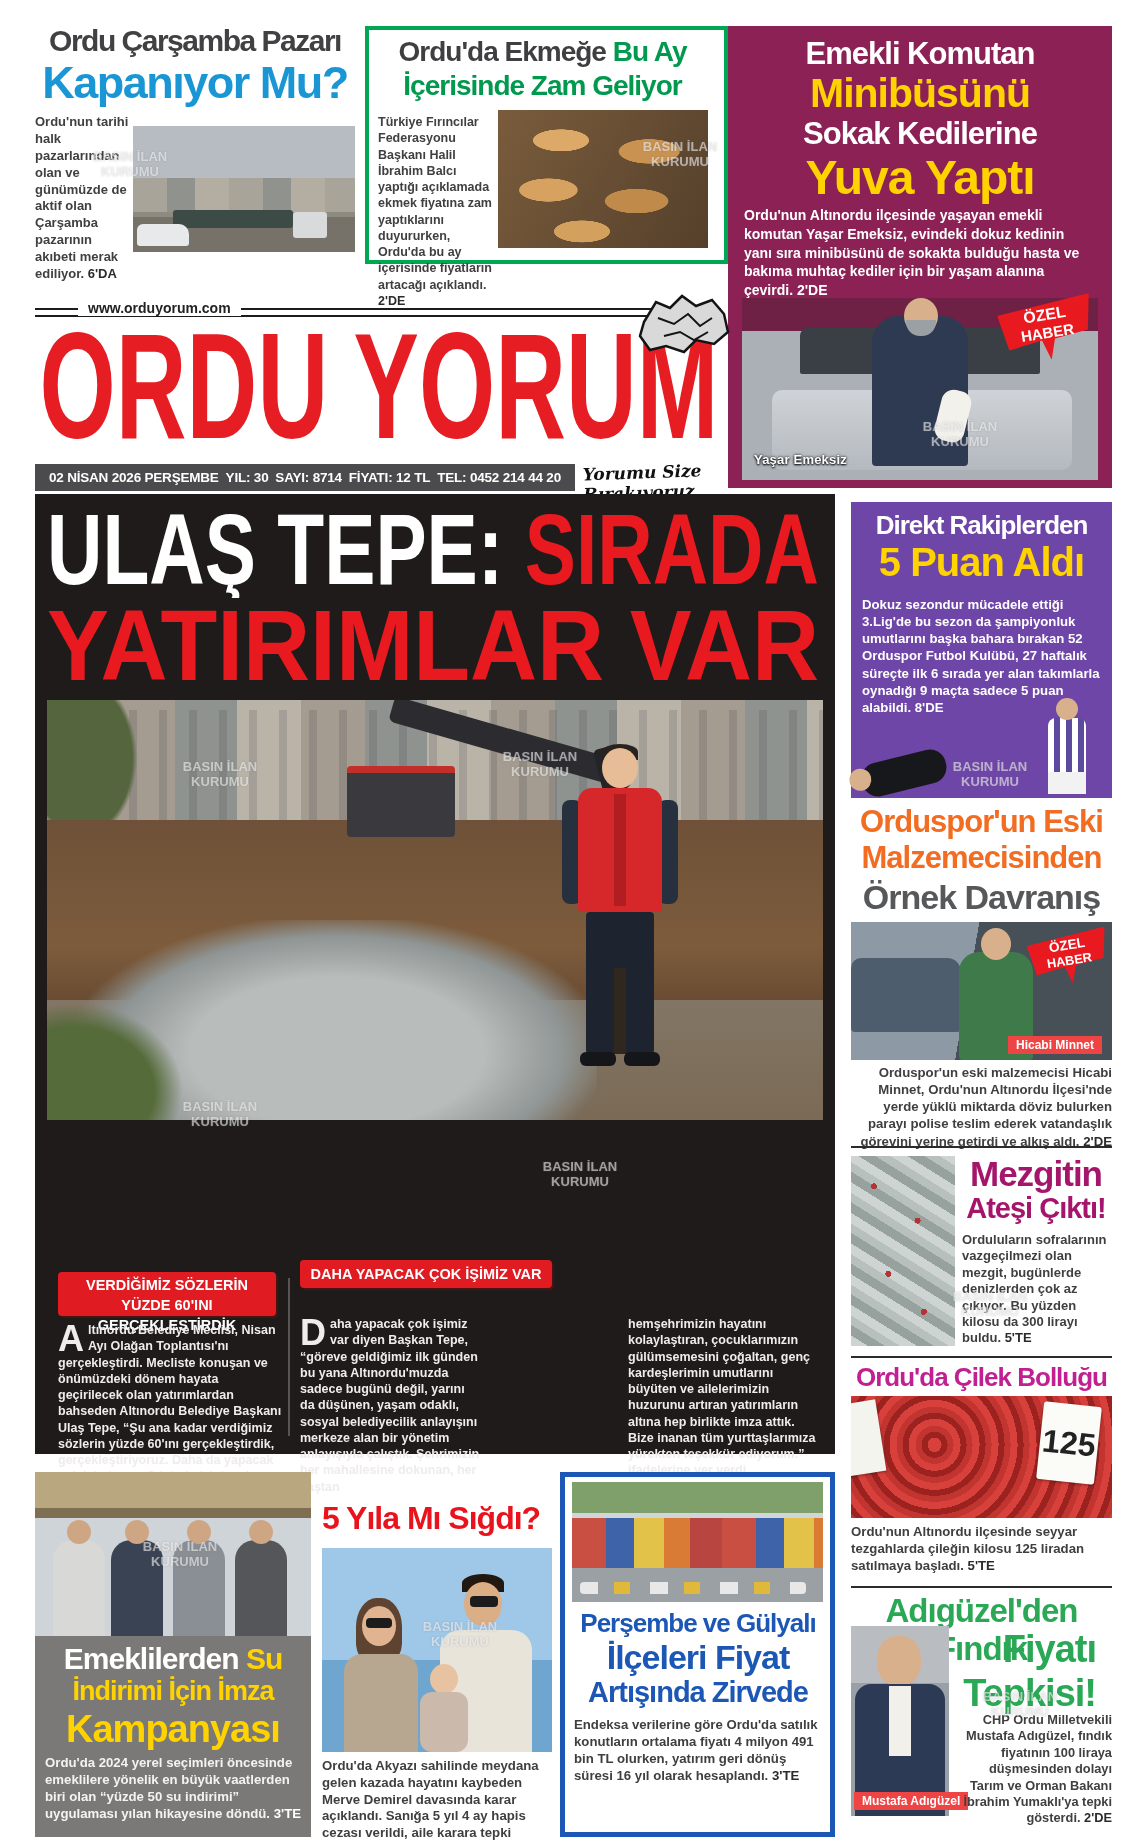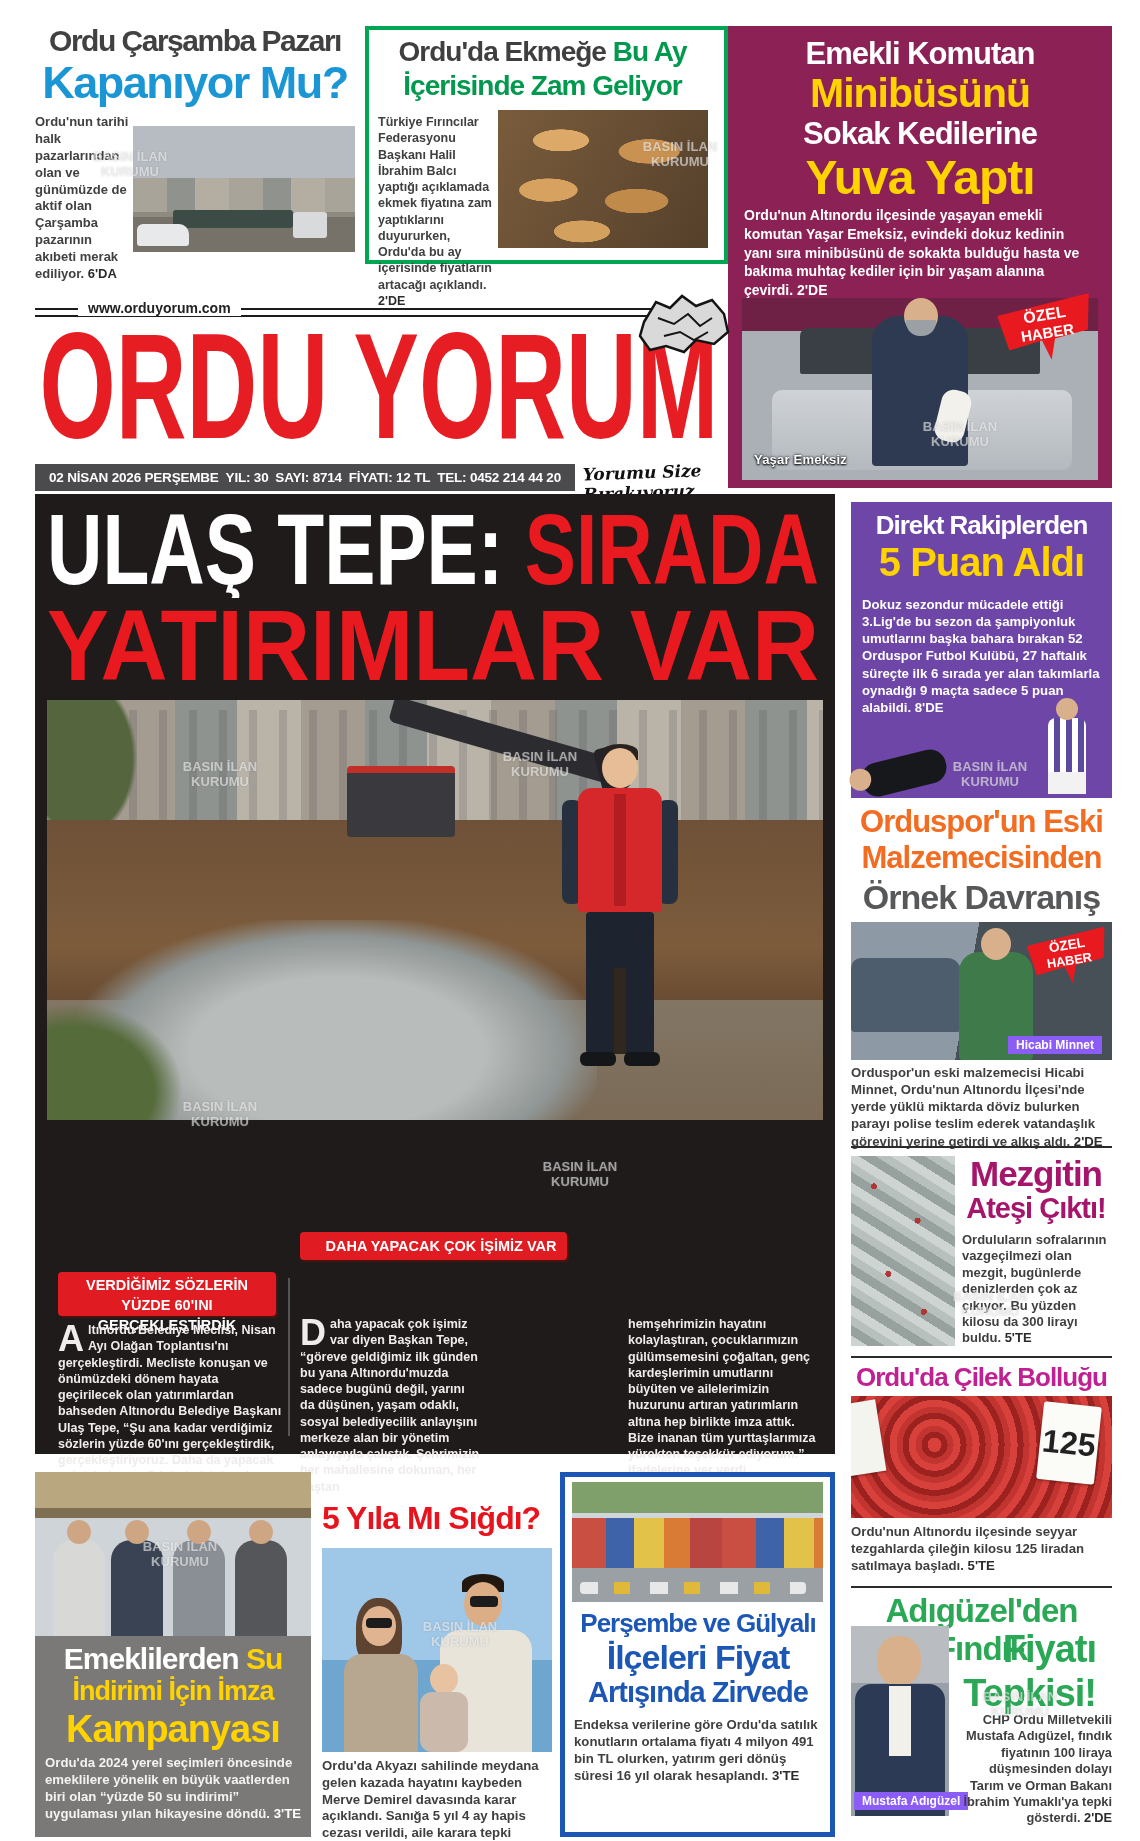--- a/index.html
+++ b/index.html
@@ -5,21 +5,21 @@
   html,body{margin:0;padding:0;background:#e9e9e9;}
   #page{position:relative;width:1140px;height:1841px;background:#ffffff;margin:0 auto;
         font-family:"Liberation Sans",sans-serif;overflow:hidden;}
   .abs{position:absolute;}
   .ctr{text-align:center;}
   
   .smallbody{font-size:13px;font-weight:700;color:#404042;line-height:1.3;}
   .ref{font-weight:800;color:#2b2b2b;}
   .caption{position:absolute;color:#fff;font-weight:800;font-size:13px;
            text-shadow:0 1px 2px #000,0 0 3px #000;letter-spacing:.2px;}
-  .caplabel{position:absolute;background:#8b5cf6;color:#fff;font-weight:800;font-size:12px;
+  .caplabel{position:absolute;background:#ef4444;color:#fff;font-weight:800;font-size:12px;
             padding:2px 8px;}
   
   .wm{position:absolute;width:120px;text-align:center;font-size:13px;font-weight:800;
       color:rgba(255,255,255,.55);text-shadow:0 0 2px rgba(110,110,110,.35);
       line-height:1.15;pointer-events:none;z-index:50;}
   
   .tl-t1{left:35px;top:24px;width:320px;font-size:30px;font-weight:800;color:#414042;
          letter-spacing:-1.5px;}
   .tl-t2{left:35px;top:57px;width:320px;font-size:45px;font-weight:800;color:#1b96d4;
          letter-spacing:-1.5px;}
@@ -105,21 +105,21 @@
   .man .arm2{position:absolute;left:98px;top:52px;width:20px;height:104px;background:#26303f;border-radius:8px;}
   .man .pants{position:absolute;left:26px;top:164px;width:68px;height:142px;background:#1d2430;border-radius:4px;}
   .man .gap{position:absolute;left:54px;top:220px;width:12px;height:86px;background:#30281f;}
   .man .shoe1{position:absolute;left:20px;top:304px;width:36px;height:14px;background:#14161a;border-radius:6px;}
   .man .shoe2{position:absolute;left:64px;top:304px;width:36px;height:14px;background:#14161a;border-radius:6px;}
   .lead{left:55px;top:1128px;width:762px;font-size:25px;font-weight:800;color:#f5f3ef;
         line-height:1.32;letter-spacing:-0.6px;}
   .ribbon{position:absolute;background:#e01b22;color:#fff;font-weight:800;text-align:center;
           border-radius:4px;box-shadow:2px 2px 0 rgba(120,10,10,.5);}
   .rb1{left:58px;top:1272px;width:218px;height:44px;font-size:14.5px;line-height:1.38;padding-top:3px;box-sizing:border-box;}
-  .rb2{left:300px;top:1232px;width:252px;height:28px;font-size:14.5px;line-height:28px;padding-left:15px;}
+  .rb2{left:300px;top:1260px;width:252px;height:28px;font-size:14.5px;line-height:28px;}
   .subbody{position:absolute;font-size:12.5px;font-weight:600;color:#efeceb;line-height:1.3;}
   .dropcap::first-letter{float:left;font-size:36px;line-height:.82;font-weight:800;padding:2px 4px 0 0;}
   .vsep{left:288px;top:1278px;width:2px;height:158px;background:#5a5352;}
   
   .sports{left:851px;top:502px;width:261px;height:296px;background:#6e46a8;}
   .sp-t1{left:851px;top:510px;width:261px;font-size:26px;font-weight:800;color:#fff;letter-spacing:-1px;}
   .sp-t2{left:851px;top:540px;width:261px;font-size:40px;font-weight:800;color:#ffd300;letter-spacing:-1px;}
   .sp-body{left:862px;top:596px;width:240px;font-size:13.2px;font-weight:600;color:#fff;line-height:1.3;}
   .sp-body .ref{color:#fff;}
   .gk{position:absolute;left:10px;bottom:8px;width:86px;height:34px;background:#17181c;border-radius:16px;transform:rotate(-14deg);}
@@ -326,21 +326,21 @@
     <div class="van"></div>
     <div class="man"></div>
     <div class="head"></div>
   </div>
   <div class="badge sm" style="left:1022px;top:928px;">
     <div class="flag"></div>
     <span class="l1">ÖZEL</span>
     <span class="l2">HABER</span>
   </div>
   <div class="caplabel" style="left:1008px;top:1036px;">Hicabi Minnet</div>
-  <p class="abs" style="left:851px;top:1064px;width:261px;font-size:13.2px;font-weight:600;color:#3f3f41;line-height:1.3;margin:0;">
+  <p class="abs" style="left:851px;top:1064px;width:261px;font-size:13.2px;font-weight:600;color:#3f3f41;line-height:1.3;margin:0;text-align:right;">
     <span>Orduspor'un eski malzemecisi Hicabi Minnet, Ordu'nun Altınordu İlçesi'nde yerde yüklü miktarda döviz bulurken parayı polise teslim ederek vatandaşlık görevini yerine getirdi ve alkış aldı.</span>
     <b class="ref">2'DE</b>
   </p>
   <div class="raildiv" style="top:1146px;"></div>
 
   <div class="photo ph-fish"></div>
   <div class="abs ctr mag" style="left:958px;top:1154px;width:156px;font-size:35px;font-weight:800;letter-spacing:-1px;">Mezgitin</div>
   <div class="abs ctr mag" style="left:958px;top:1192px;width:156px;font-size:29px;font-weight:800;letter-spacing:-1px;">Ateşi Çıktı!</div>
   <p class="abs mz-body" style="margin:0">
     <span>Orduluların sofralarının vazgeçilmezi olan mezgit, bugünlerde denizlerden çok az çıkıyor. Bu yüzden kilosu da 300 lirayı buldu.</span>

